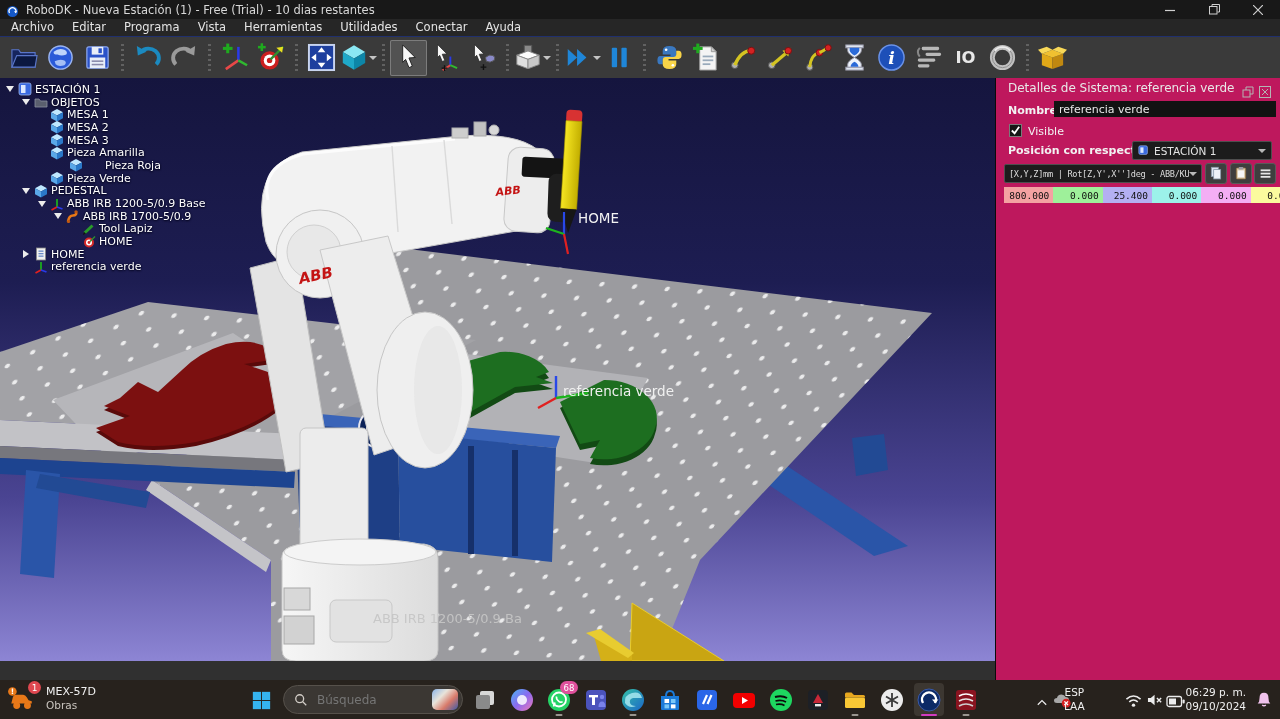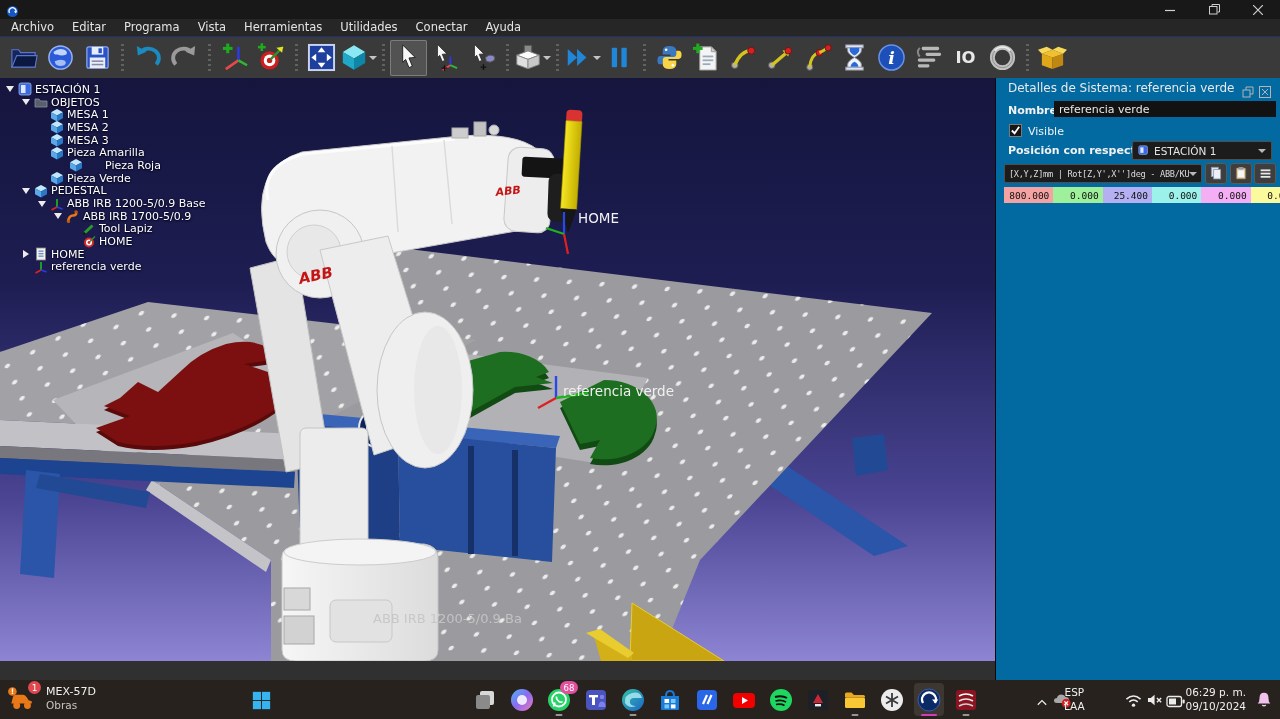--- a/index.html
+++ b/index.html
@@ -36,21 +36,21 @@
     text-shadow:0 1px 2px rgba(0,0,25,.95), 0 0 2px rgba(0,0,25,.7);}
   .exp{width:12px;height:12px;display:flex;align-items:center;justify-content:center;flex:none;}
   .exp.open i{display:block;width:0;height:0;border-left:4.5px solid transparent;border-right:4.5px solid transparent;border-top:6px solid #ececec;}
   .exp.closed i{display:block;width:0;height:0;border-top:4.5px solid transparent;border-bottom:4.5px solid transparent;border-left:6px solid #ececec;}
   .ticon{width:14px;height:14px;margin:0 3px 0 2px;flex:none;display:flex;align-items:center;}
 
   
   #strip{left:0;top:661px;width:995px;height:19px;background:#303030;}
 
   
-  #panel{left:995px;top:78px;width:285px;height:602px;background:#0369a1;border-left:1px solid #0a0a0a;box-sizing:border-box;}
+  #panel{left:995px;top:78px;width:285px;height:602px;background:#be185d;border-left:1px solid #0a0a0a;box-sizing:border-box;}
   #panel .hdr{position:absolute;left:12px;top:3px;font-size:12px;color:#e8e8e8;}
   .hdr-ico{position:absolute;top:5px;width:12px;height:12px;}
   .p-label{position:absolute;font-size:11px;font-weight:bold;color:#f2f2f2;}
   #name-input{position:absolute;left:58px;top:23px;width:212px;height:16px;background:#121212;border:0;color:#e8e8e8;font-size:11px;padding:0 5px;font-family:"DejaVu Sans",sans-serif;}
   #visible-check{position:absolute;left:13px;top:46px;width:13px;height:13px;background:#161616;border:1px solid #7a7a7a;box-sizing:border-box;display:flex;align-items:center;justify-content:center;}
   #position-dd{position:absolute;left:136px;top:63px;width:140px;height:19px;background:#1c1c1c;border:1px solid #4e4e4e;border-radius:2px;box-sizing:border-box;display:flex;align-items:center;padding:0 5px;}
   #position-dd .txt{color:#e4e4e4;font-size:10.5px;margin-left:5px;flex:1;}
   .dd-caret{width:0;height:0;border-left:4px solid transparent;border-right:4px solid transparent;border-top:4px solid #b8b8b8;}
   #format-dd{position:absolute;left:8px;top:86px;width:198px;height:19px;background:#1c1c1c;border:1px solid #4e4e4e;border-radius:2px;box-sizing:border-box;display:flex;align-items:center;padding:0 4px;}
   #format-dd .txt{color:#dcdcdc;font-size:8.6px;font-family:"DejaVu Sans Mono",monospace;flex:1;letter-spacing:-.3px;white-space:nowrap;overflow:hidden;}
@@ -86,20 +86,21 @@
 <div id="app">
 
   <div id="titlebar" class="abs">
     <span class="appicon">
       <svg viewBox="0 0 26 26" width="13" height="13">
           <circle cx="13" cy="13" r="11" fill="#1458c8"></circle>
           <path d="M7 16 A7 7 0 1 1 19 16" fill="none" stroke="#fff" stroke-width="2.4"></path>
           <polygon points="19,16 16,12.5 22.5,12.5" fill="#fff"></polygon>
         </svg>
     </span>
+    <span class="ttl">RoboDK - Nueva Estación (1) - Free (Trial) - 10 dias restantes</span>
     <div id="wincontrols">
       <div class="winbtn">
         <svg width="10" height="10" viewBox="0 0 10 10">
             <line x1="0" y1="5.5" x2="10" y2="5.5" stroke="#cfcfcf" stroke-width="1.2"></line>
           </svg>
       </div>
       <div class="winbtn">
         <svg width="11" height="11" viewBox="0 0 11 11">
             <rect x="0.5" y="2.5" width="7.5" height="7.5" fill="none" stroke="#cfcfcf"></rect>
             <path d="M3 2.5 V0.5 H10.5 V8 H8.5" fill="none" stroke="#cfcfcf"></path>
@@ -744,20 +745,28 @@
 
     <div id="start-btn" class="abs">
       <svg width="25" height="25" viewBox="0 0 26 26">
           <rect x="4" y="4" width="8.5" height="8.5" fill="#35b4f0"></rect>
           <rect x="13.5" y="4" width="8.5" height="8.5" fill="#35b4f0"></rect>
           <rect x="4" y="13.5" width="8.5" height="8.5" fill="#35b4f0"></rect>
           <rect x="13.5" y="13.5" width="8.5" height="8.5" fill="#35b4f0"></rect>
         </svg>
     </div>
 
+    <div id="searchbox" class="abs">
+      <svg width="14" height="14" viewBox="0 0 16 16">
+          <circle cx="6.5" cy="6.5" r="4.5" fill="none" stroke="#d2cdc7" stroke-width="1.5"></circle>
+          <line x1="10" y1="10" x2="14" y2="14" stroke="#d2cdc7" stroke-width="1.5"></line>
+        </svg>
+      <input placeholder="Búsqueda" style="">
+      <span id="search-thumb"></span>
+    </div>
 
     <div id="apps" class="abs">
         <div class="app">
           <svg xmlns="http://www.w3.org/2000/svg" viewBox="0 0 26 26" width="26" height="26">
             <rect x="8" y="4" width="14" height="14" rx="2" fill="#ececec" opacity=".9"></rect>
             <rect x="4" y="8" width="14" height="14" rx="2" fill="#8a8a8a"></rect>
           </svg>
         </div>
         <div class="app">
           <svg xmlns="http://www.w3.org/2000/svg" viewBox="0 0 26 26" width="26" height="26">

